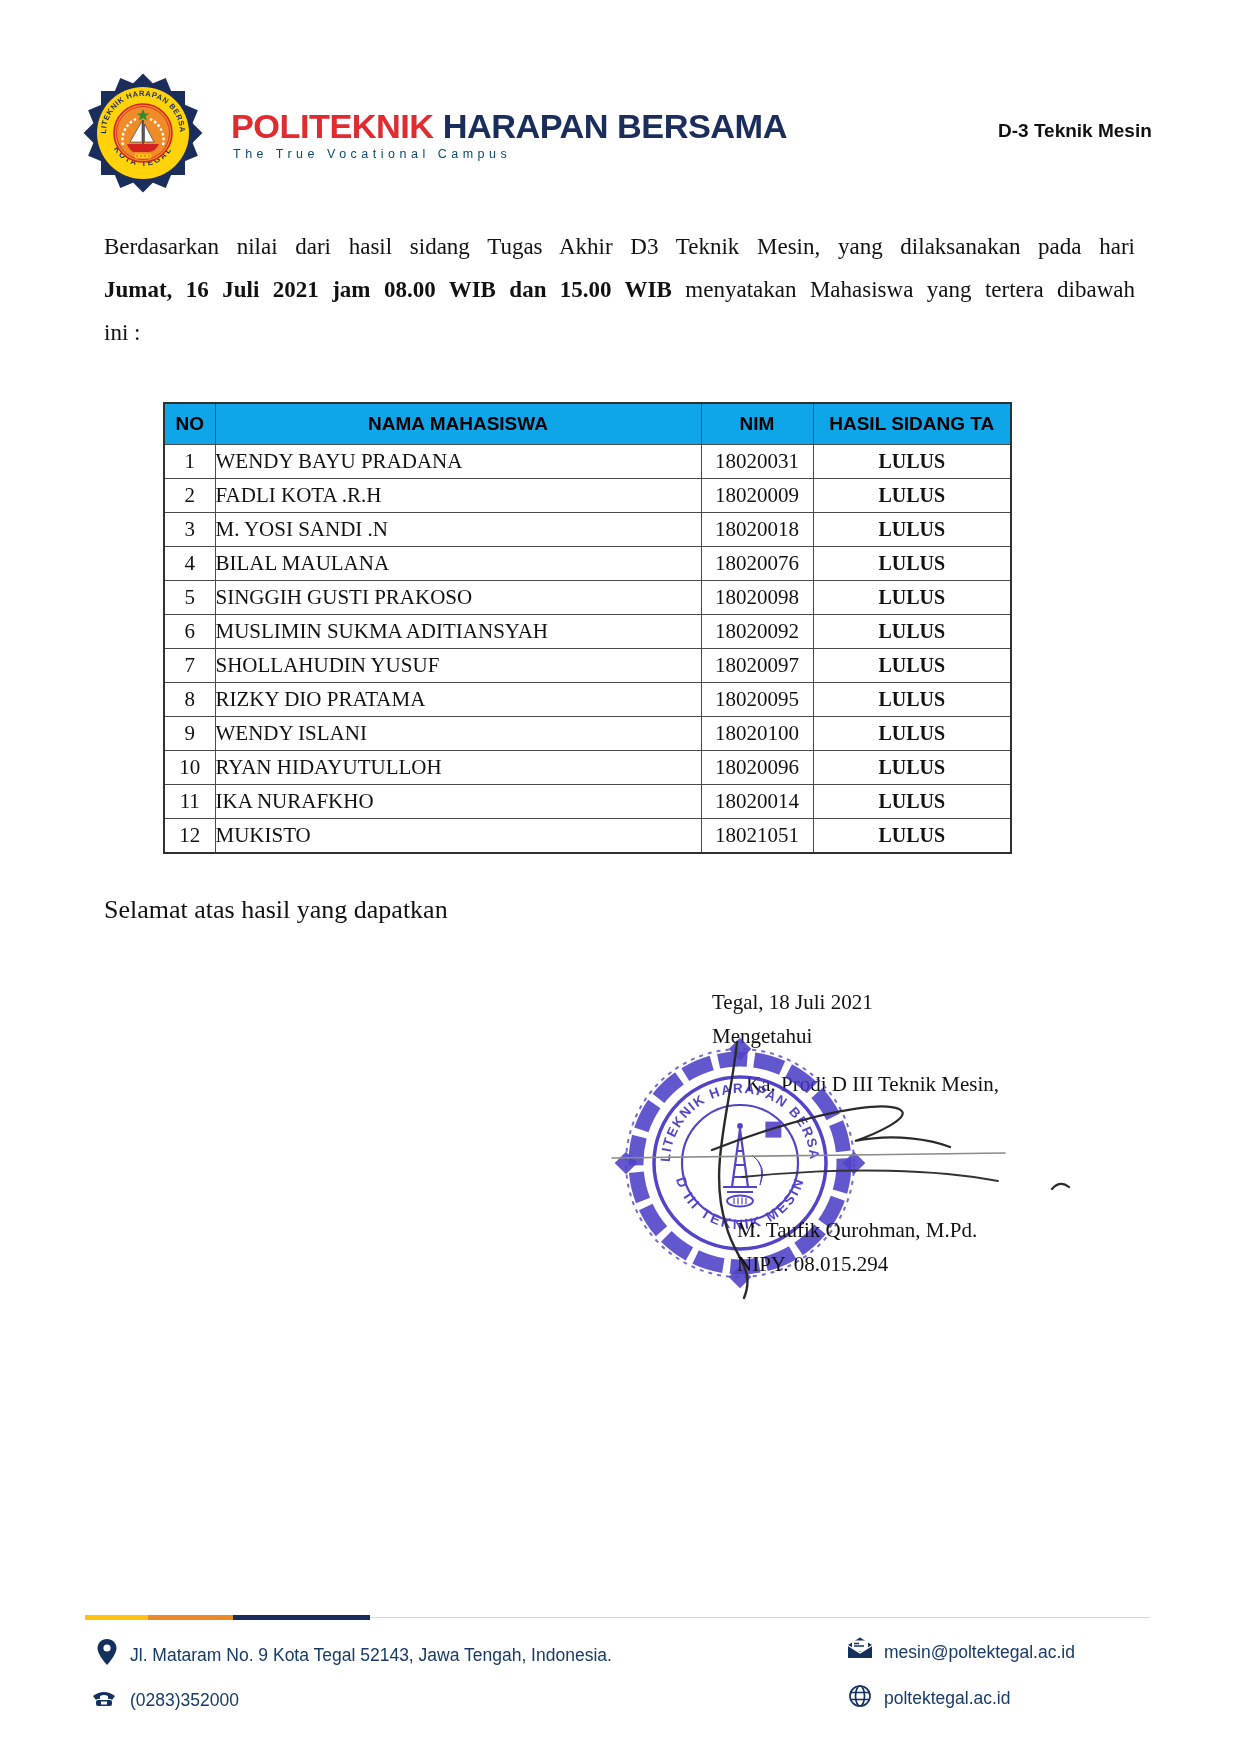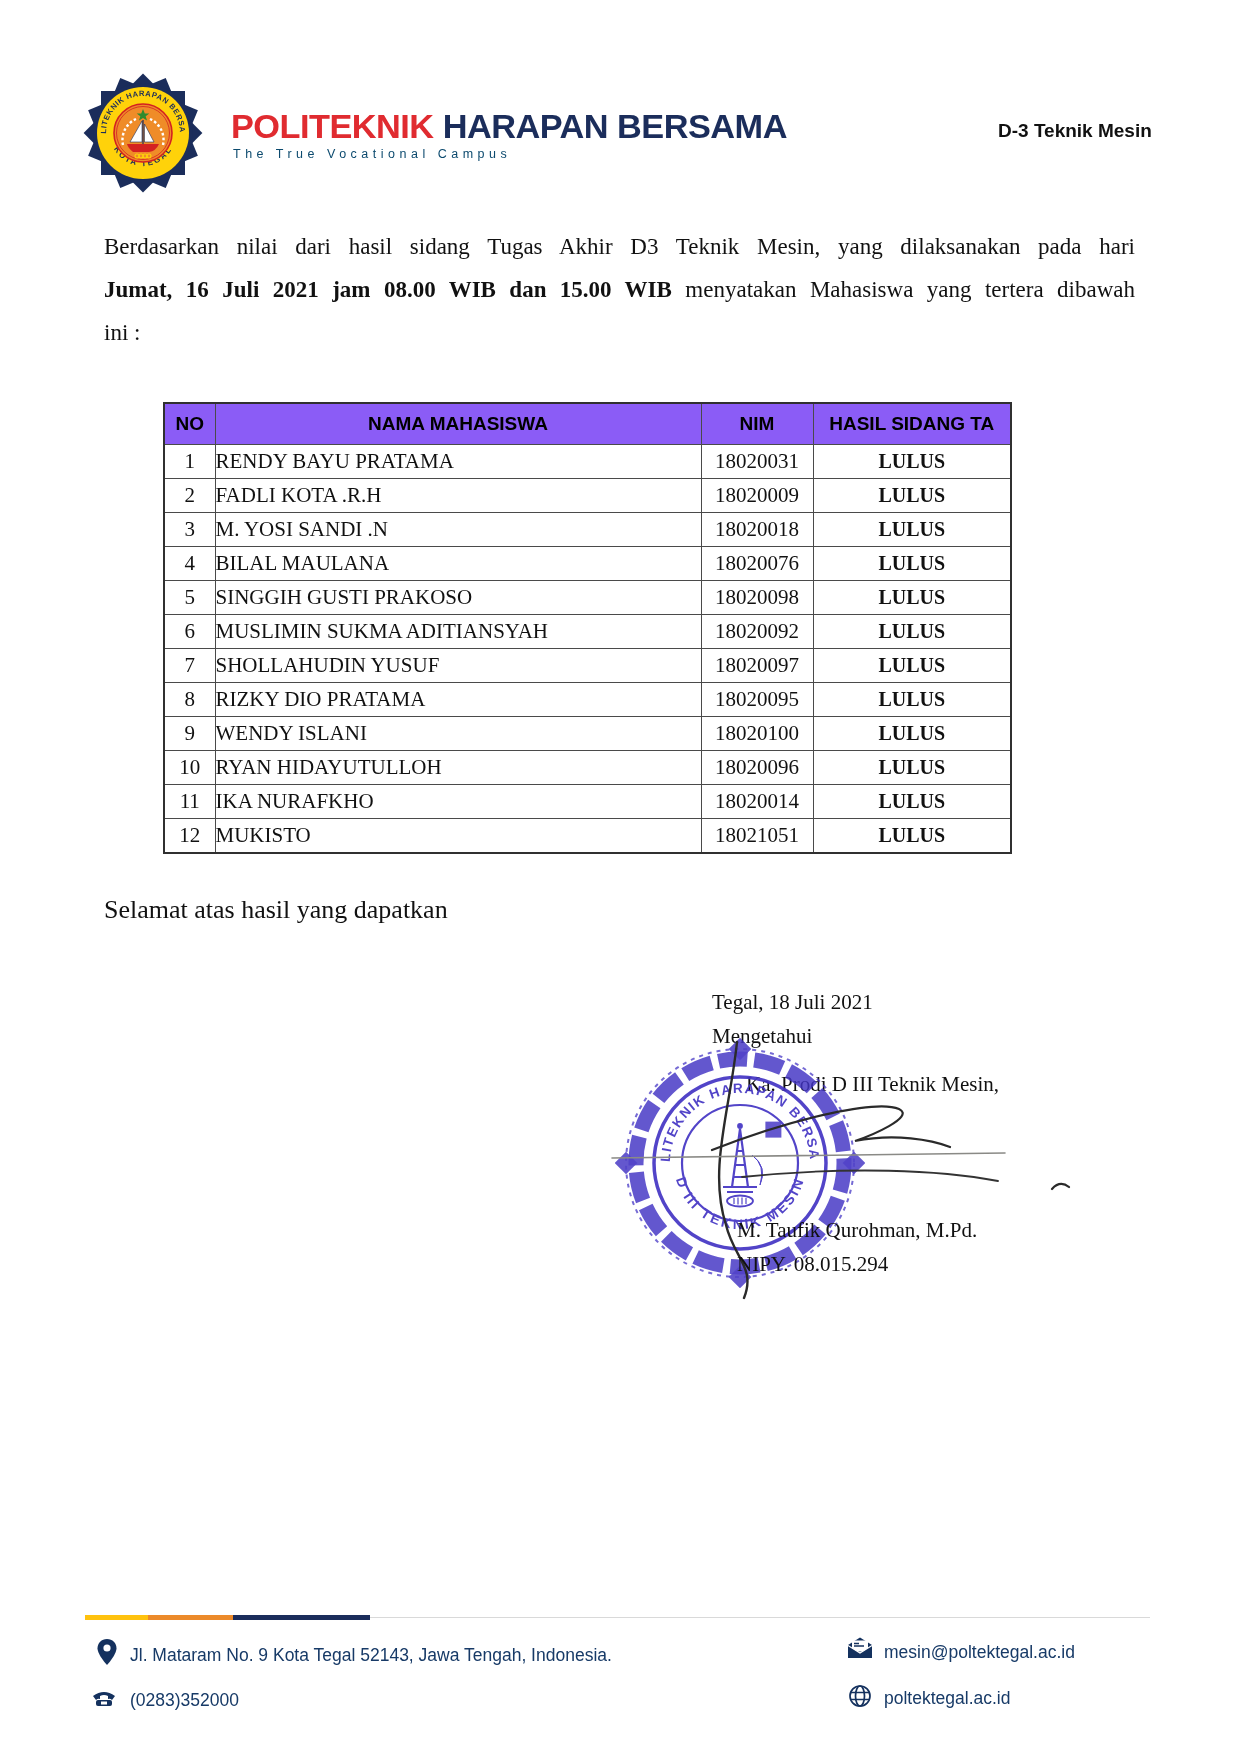--- a/index.html
+++ b/index.html
@@ -19,21 +19,21 @@
   
   .intro{left:104px;top:225px;width:1031px;font-size:23px;line-height:43px;}
   .jline{text-align:justify;text-align-last:justify;}
   .intro .b{font-weight:bold;}
 
   
   table.results{position:absolute;left:163px;top:402px;border-collapse:collapse;
                 font-size:21px;table-layout:fixed;width:847px;}
   table.results td,table.results th{border:1.6px solid #4a4a4a;overflow:hidden;white-space:nowrap;}
   table.results{border:2px solid #303030;}
-  table.results th{background:#8b5cf6;font-family:"Liberation Sans", sans-serif;
+  table.results th{background:#0ea5e9;font-family:"Liberation Sans", sans-serif;
                    font-weight:bold;font-size:19px;height:38px;color:#000;}
   table.results td{height:33px;padding:0;}
   .col-no{width:51px;}  .col-nama{width:486px;} .col-nim{width:112px;} .col-hasil{width:198px;}
   td.c-no{text-align:center;}
   td.c-nama{text-align:left;padding-left:12px;}
   td.c-nim{text-align:center;}
   td.c-hasil{text-align:center;font-weight:bold;font-size:20px;}
 
   .closing{left:104px;top:895px;font-size:26px;}
 
@@ -120,21 +120,21 @@
       <tr>
         <th>NO</th>
         <th>NAMA MAHASISWA</th>
         <th>NIM</th>
         <th>HASIL SIDANG TA</th>
       </tr>
     </thead>
     <tbody>
       <tr>
           <td class="c-no">1</td>
-          <td class="c-nama">RENDY BAYU PRATAMA</td>
+          <td class="c-nama">WENDY BAYU PRADANA</td>
           <td class="c-nim">18020031</td>
           <td class="c-hasil">LULUS</td>
         </tr>
       <tr>
           <td class="c-no">2</td>
           <td class="c-nama">FADLI KOTA .R.H</td>
           <td class="c-nim">18020009</td>
           <td class="c-hasil">LULUS</td>
         </tr>
       <tr>

